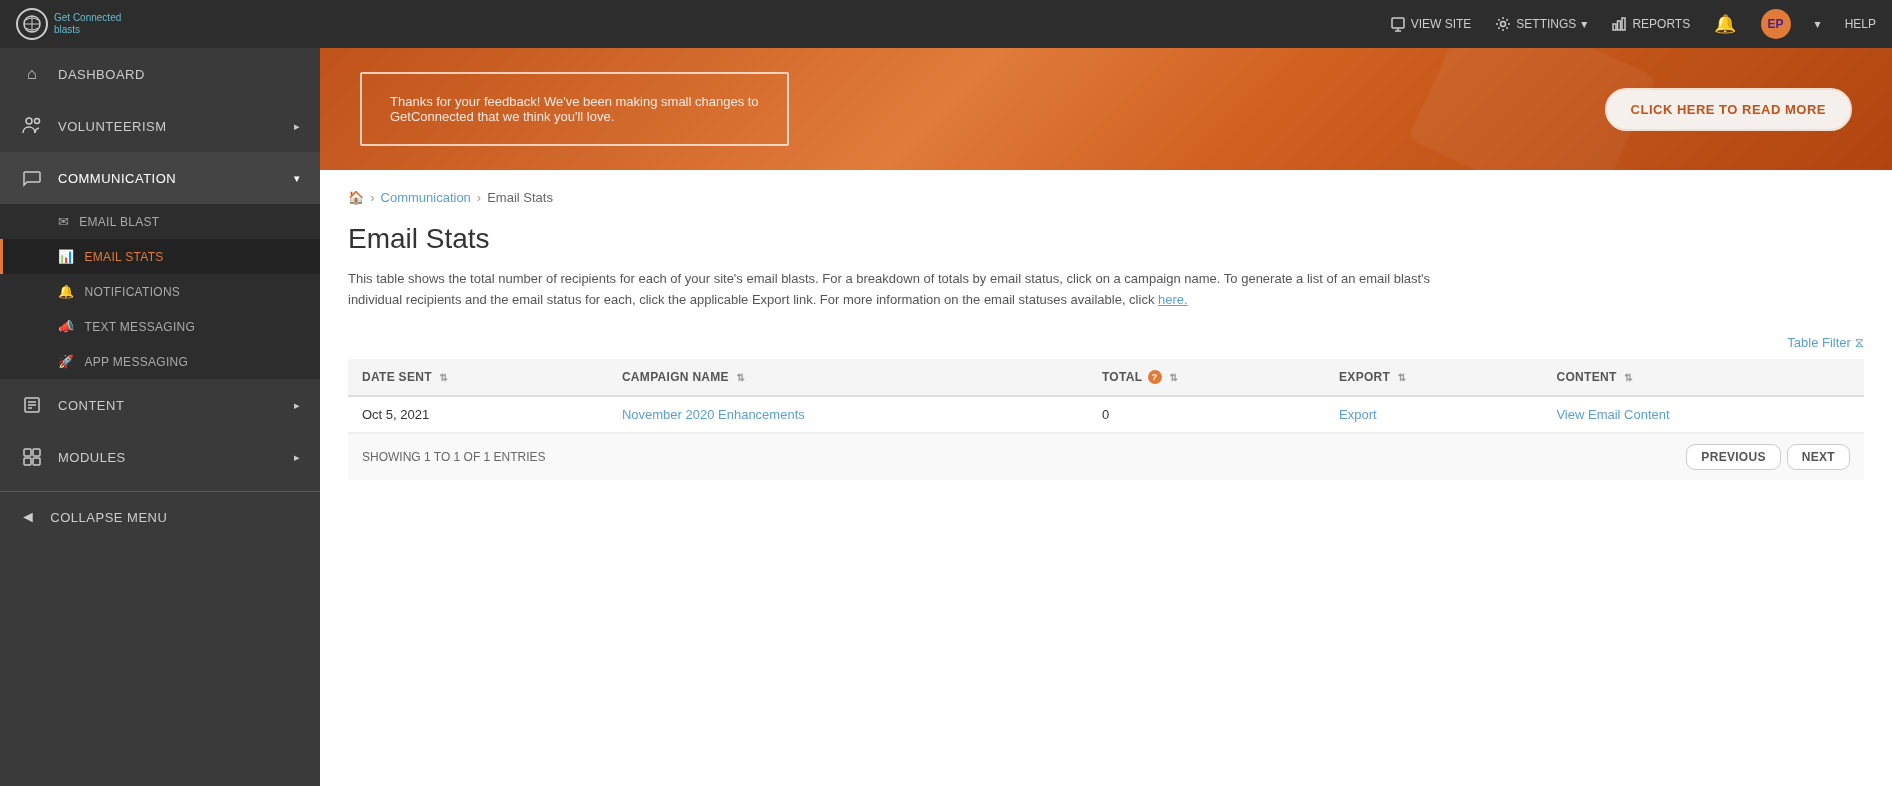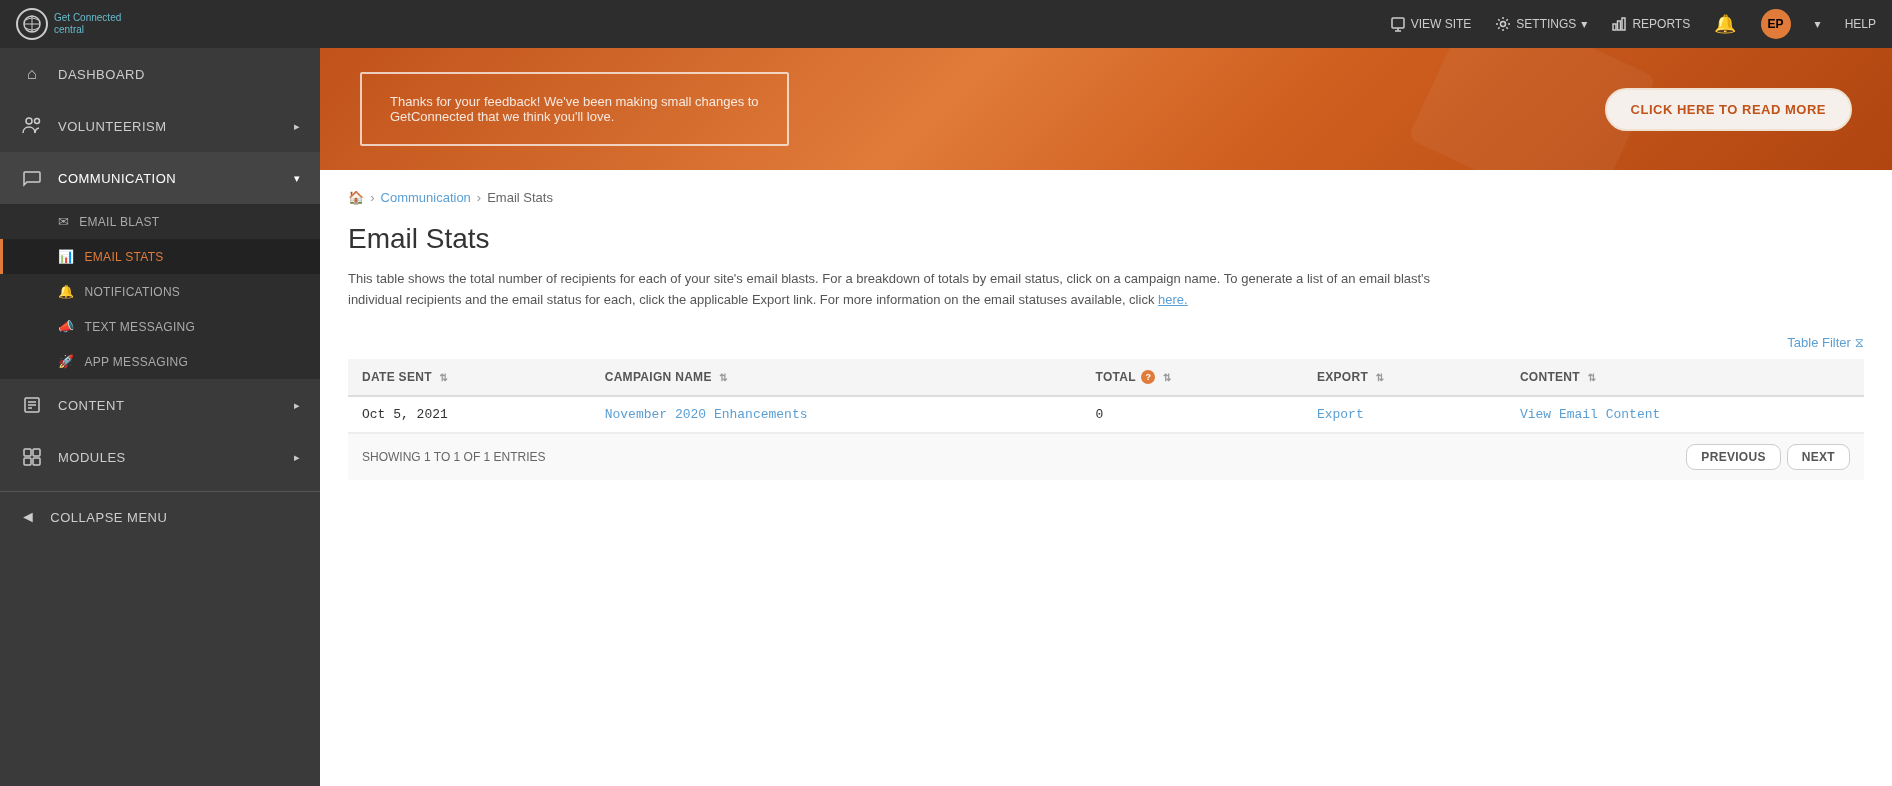--- a/index.html
+++ b/index.html
@@ -50,21 +50,21 @@
     .nav-bell {
       color: #ccc;
       cursor: pointer;
       font-size: 18px;
     }
     .user-avatar {
       width: 30px; height: 30px;
       background: #e07b3a;
       border-radius: 50%;
       display: flex; align-items: center; justify-content: center;
-      color: #000000; font-size: 12px; font-weight: bold;
+      color: #4c1d95; font-size: 12px; font-weight: bold;
       cursor: pointer;
     }
 
     
     .sidebar {
       position: fixed;
       left: 0; top: 48px; bottom: 0;
       width: 320px;
       background: #3a3a3a;
       overflow-y: auto;
@@ -255,21 +255,20 @@
       letter-spacing: 0.3px;
       cursor: pointer;
       user-select: none;
       white-space: nowrap;
     }
     .data-table th .sort-icons { color: #999; font-size: 10px; margin-left: 4px; }
     .data-table td {
       padding: 10px 14px;
       border-bottom: 1px solid #eee;
       vertical-align: middle;
-      font-family: Liberation Mono, monospace;
     }
     .data-table td a { color: #5a9fd4; text-decoration: none; }
 
     
     .pagination-row {
       display: flex;
       align-items: center;
       justify-content: space-between;
       padding: 10px 14px;
       background: #f9f9f9;
@@ -318,21 +317,21 @@
       <svg width="20" height="20" viewBox="0 0 20 20">
         <circle cx="10" cy="10" r="8" fill="none" stroke="#ccc" stroke-width="1.5"></circle>
         <line x1="10" y1="2" x2="10" y2="18" stroke="#ccc" stroke-width="1"></line>
         <line x1="2" y1="10" x2="18" y2="10" stroke="#ccc" stroke-width="1"></line>
         <path d="M4 6 Q10 2 16 6" fill="none" stroke="#ccc" stroke-width="1"></path>
         <path d="M4 14 Q10 18 16 14" fill="none" stroke="#ccc" stroke-width="1"></path>
       </svg>
     </div>
     <div class="logo-text">
       <span>Get Connected</span>
-      <span>central</span>
+      <span>blasts</span>
     </div>
   </div>
 
   <div class="top-nav-right">
     <div class="nav-item">
       <svg viewBox="0 0 16 16" fill="none" stroke="#ccc" stroke-width="1.5">
         <rect x="2" y="2" width="12" height="10" rx="1"></rect>
         <path d="M5 15 h6 M8 12 v3"></path>
       </svg>
       <span>VIEW SITE</span>

